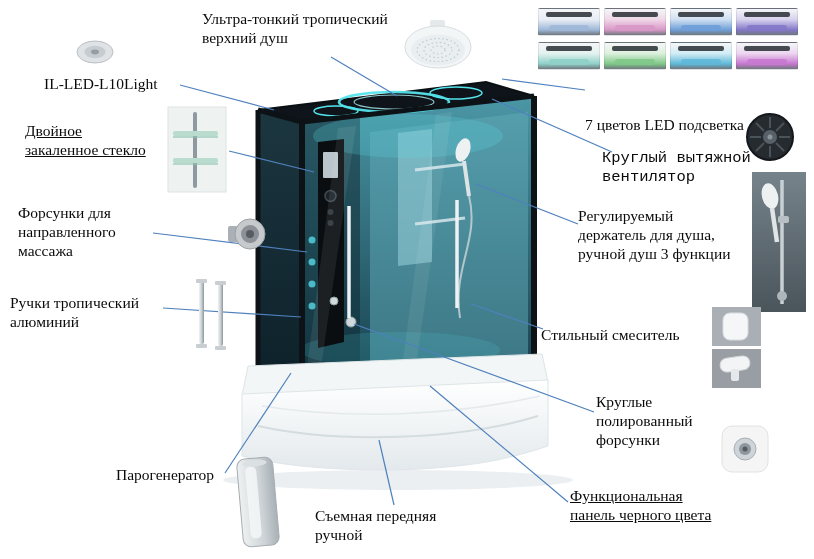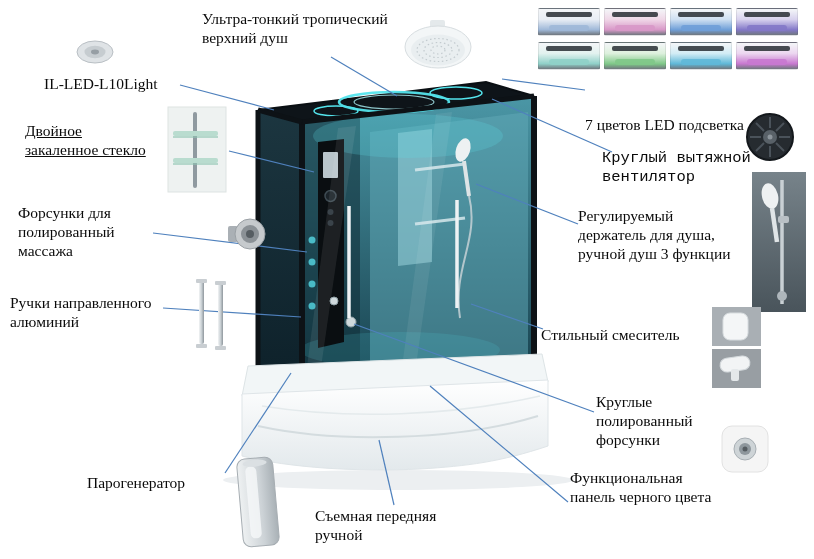--- a/index.html
+++ b/index.html
@@ -282,37 +282,37 @@
 
   <div class="label" style="left:585px; top:96px; width:200px;margin-top:20px;">7 цветов LED подсветка</div>
 
   <div class="label" style="left:25px; top:122px; width:150px;text-decoration:underline;">Двойное
 закаленное стекло</div>
 
   <div class="label" style="left:602px; top:149px; width:190px;font-family:Liberation Mono, monospace;">Круглый вытяжной
 вентилятор</div>
 
   <div class="label" style="left:18px; top:204px; width:140px;">Форсунки для
-полированный
+направленного
 массажа</div>
 
   <div class="label" style="left:578px; top:207px; width:236px;">Регулируемый
 держатель для душа,
 ручной душ 3 функции</div>
 
-  <div class="label" style="left:10px; top:294px; width:165px;">Ручки направленного
+  <div class="label" style="left:10px; top:294px; width:165px;">Ручки тропический
 алюминий</div>
 
   <div class="label" style="left:541px; top:326px; width:170px;">Стильный смеситель</div>
 
   <div class="label" style="left:596px; top:393px; width:135px;">Круглые
 полированный
 форсунки</div>
 
-  <div class="label" style="left:87px; top:466px; width:135px;margin-top:8px;">Парогенератор</div>
+  <div class="label" style="left:116px; top:466px; width:135px;">Парогенератор</div>
 
   <div class="label" style="left:315px; top:507px; width:155px;">Съемная передняя
 ручной</div>
 
-  <div class="label" style="left:570px; top:469px; width:165px;">Функциональная
+  <div class="label" style="left:570px; top:487px; width:165px;text-decoration:underline;">Функциональная
 панель черного цвета</div>
 
 </div>
 
 </body></html>

